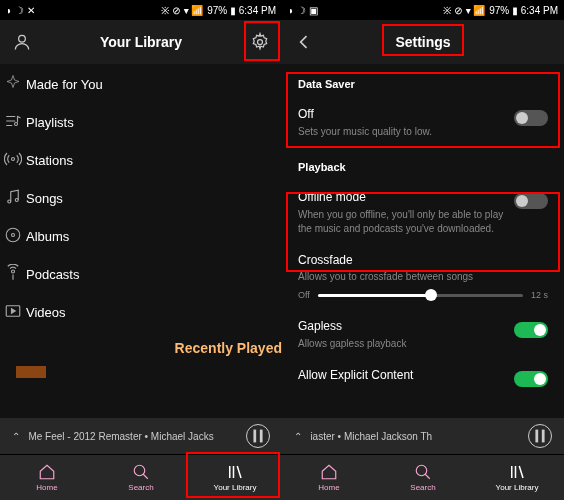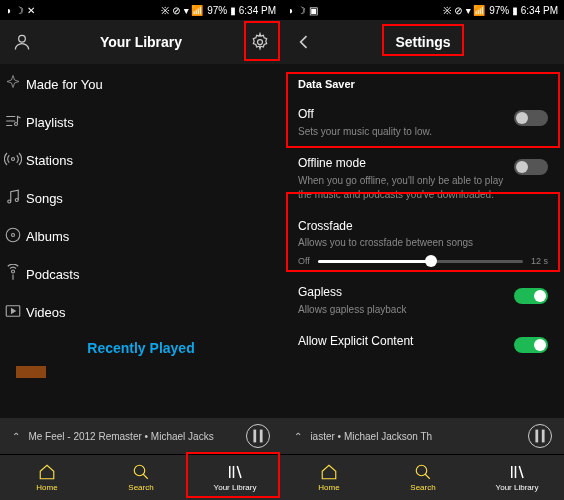--- a/index.html
+++ b/index.html
@@ -7,41 +7,41 @@
 .screen{width:282px;height:500px;background:#121212;position:relative;color:#fff;display:flex;flex-direction:column;overflow:hidden}
 .statusbar{height:20px;background:#000;display:flex;align-items:center;justify-content:space-between;padding:0 6px;font-size:10px;color:#fff}
 .statusbar .left,.statusbar .right{display:flex;gap:3px;align-items:center}
 .header{height:44px;background:#1c1c1c;display:flex;align-items:center;justify-content:space-between;padding:0 12px}
 .header-title{font-size:14px;font-weight:600;color:#fff}
 .header-icon{width:20px;height:20px;display:flex;align-items:center;justify-content:center;color:#ccc}
 .content{flex:1;overflow:hidden;background:#121212}
 .lib-item{display:flex;align-items:flex-end;padding:10px 4px;gap:4px}
 .lib-icon{width:18px;height:18px;display:flex;align-items:center;justify-content:center;color:#aaa}
 .lib-label{font-size:13px;color:#fff}
-.section-title{font-size:14px;font-weight:600;text-align:center;padding:10px 0;color:#0ea5e9}
+.section-title{font-size:14px;font-weight:600;text-align:right;padding:10px 0;color:#fdba74}
 .settings-section{padding:0 16px}
 .settings-heading{font-size:11px;font-weight:600;color:#fff;padding:14px 0 8px}
 .settings-row{padding:8px 0;display:flex;justify-content:space-between;align-items:flex-start;gap:10px}
 .settings-text{flex:1}
 .settings-label{font-size:12px;color:#fff;line-height:1.4}
 .settings-desc{font-size:10px;color:#888;line-height:1.4;margin-top:2px}
 .toggle{width:34px;height:16px;background:#555;border-radius:8px;position:relative;flex-shrink:0;margin-top:4px}
 .toggle.on{background:#1db954}
 .toggle::after{content:"";width:12px;height:12px;background:#ccc;border-radius:50%;position:absolute;top:2px;left:2px}
 .toggle.on::after{left:20px;background:#fff}
 .slider-row{display:flex;align-items:center;gap:8px;padding:4px 0 10px}
 .slider-lbl{font-size:9px;color:#888}
 .slider{flex:1;height:3px;background:#555;position:relative;border-radius:2px}
 .slider-fill{position:absolute;left:0;top:0;height:100%;width:55%;background:#fff;border-radius:2px}
 .slider-thumb{position:absolute;left:55%;top:50%;transform:translate(-50%,-50%);width:12px;height:12px;background:#fff;border-radius:50%}
 .nowplaying{height:36px;background:#282828;display:flex;align-items:center;padding:0 12px;gap:8px;color:#ccc;font-size:10px;white-space:nowrap;overflow:hidden}
 .np-text{flex:1;overflow:hidden;text-overflow:ellipsis}
 .np-btn{width:24px;height:24px;border:1.5px solid #ccc;border-radius:50%;display:flex;align-items:center;justify-content:center;flex-shrink:0}
 .bottomnav{height:46px;background:#282828;display:flex;border-top:1px solid #000}
-.nav-item{flex:1;display:flex;flex-direction:column;align-items:center;justify-content:center;gap:2px;color:#fde047}
+.nav-item{flex:1;display:flex;flex-direction:column;align-items:center;justify-content:center;gap:2px;color:#f9a8d4}
 .nav-item.active{color:#fff}
 .nav-icon{width:18px;height:18px;display:flex;align-items:center;justify-content:center}
 .nav-label{font-size:8px}
 .highlight{border:2px solid red;position:absolute;pointer-events:none;z-index:10}
 svg{width:100%;height:100%}
 .recently-thumb{width:30px;height:12px;background:#8b4513;margin-left:16px}
 </style>
 </head>
 <body>
 
@@ -214,20 +214,21 @@
   <div class="content">
     <div class="settings-section">
       <div class="settings-heading">Data Saver</div>
       <div class="settings-row">
         <div class="settings-text">
             <div class="settings-label">Off</div>
             <div class="settings-desc">Sets your music quality to low.</div>
           </div>
         <div class="toggle"></div>
       </div>
+      <div class="settings-heading">Playback</div>
       <div class="settings-row">
         <div class="settings-text">
             <div class="settings-label">Offline mode</div>
             <div class="settings-desc">When you go offline, you'll only be able to play the music and podcasts you've downloaded.</div>
           </div>
         <div class="toggle"></div>
       </div>
       <div class="settings-row" style="padding-bottom:2px">
         <div class="settings-text">
             <div class="settings-label">Crossfade</div>

